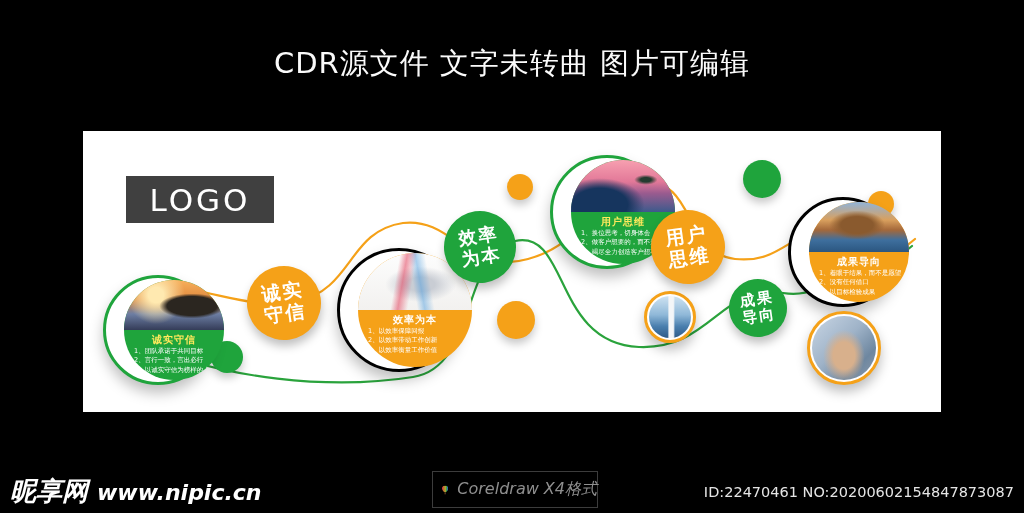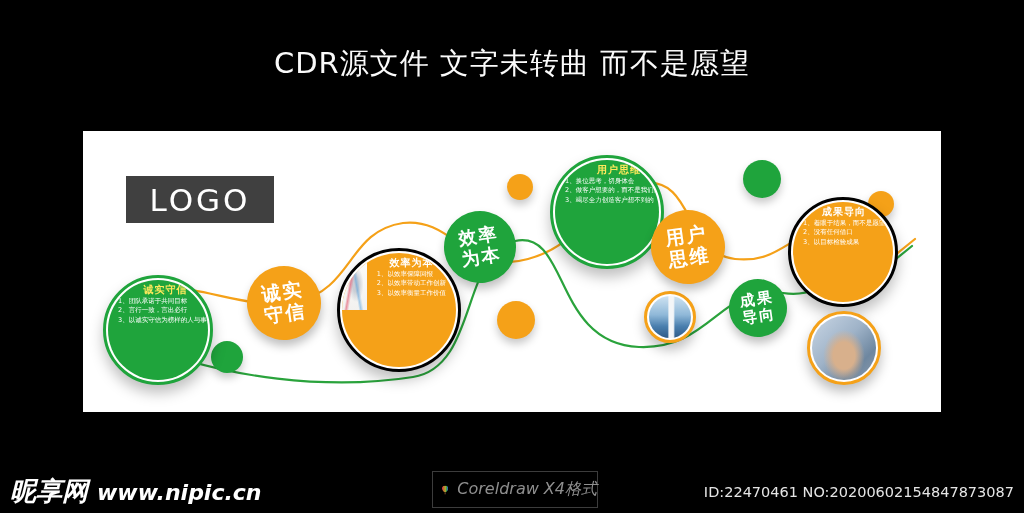--- a/index.html
+++ b/index.html
@@ -29,21 +29,21 @@
   .dot.orange{background:#f5a118;}
   
   .ccircle{
     position:absolute;border-radius:50%;box-sizing:border-box;z-index:3;
     background:#fff;padding:2px;box-shadow:0 8px 14px rgba(0,0,0,.25);
   }
   .ccircle.green{border:3px solid #1fa43c;}
   .ccircle.orange{border:3px solid #000000;}
   .ccircle .inner{
     width:100%;height:100%;border-radius:50%;overflow:hidden;
-    display:flex;
+    display:flex;flex-direction:column;margin-left:16px;
   }
   .ccircle.green .inner{background:#1fa43c;}
   .ccircle.orange .inner{background:#f5a118;}
   .inner .photo{height:50%;width:100%;}
   .inner .body{flex:1;text-align:center;padding:2px 10px 0 10px;}
   .body .ttl{font-size:10px;font-weight:bold;letter-spacing:1px;line-height:1.5;}
   .ttl.t-yellow{color:#ffe95c;}
   .ttl.t-white{color:#ffffff;}
   .body .ln{font-size:6.5px;color:#ffffff;text-align:left;line-height:1.45;white-space:nowrap;}
   
@@ -111,21 +111,21 @@
     display:flex;align-items:center;gap:9px;padding-left:9px;
     color:#8f8f8f;font-size:16px;white-space:nowrap;font-style:italic;
   }
   .footer-right{
     position:absolute;right:10px;top:72px;color:#e5e5e5;font-size:14.5px;white-space:nowrap;
   }
 </style>
 </head>
 <body>
 
-<div class="top-title">CDR源文件 文字未转曲 而不是愿望</div>
+<div class="top-title">CDR源文件 文字未转曲 图片可编辑</div>
 
 <div class="board">
 
   <svg class="lines-svg" viewBox="0 0 858 281" fill="none">
     <path d="M 30 175 C 90 130 150 185 215 170 C 270 158 265 100 320 92 C 370 86 385 145 445 128 C 505 112 512 58 560 52 C 612 46 600 122 652 128 C 700 133 706 98 758 95" stroke="#f5a118" stroke-width="2.2" stroke-linecap="round"></path>
     <path d="M 40 205 C 140 252 255 258 330 246 C 395 236 378 122 432 110 C 486 98 470 212 556 216 C 628 219 638 152 700 162 C 744 169 756 132 795 118" stroke="#2aa33c" stroke-width="2.2" stroke-linecap="round"></path>
     <path d="M 790 142 L 832 108" stroke="#f5a118" stroke-width="2.2" stroke-linecap="round"></path>
     <path d="M 787 149 L 829 115" stroke="#2aa33c" stroke-width="2.2" stroke-linecap="round"></path>
   </svg>
 

